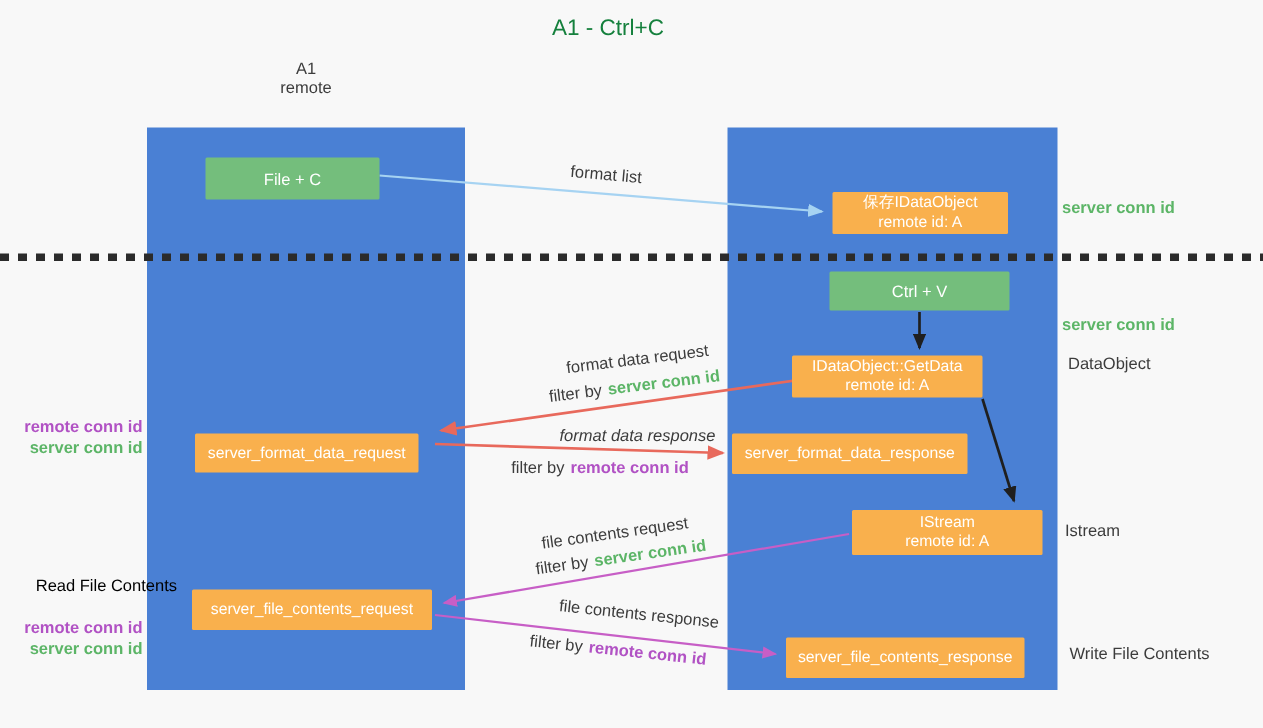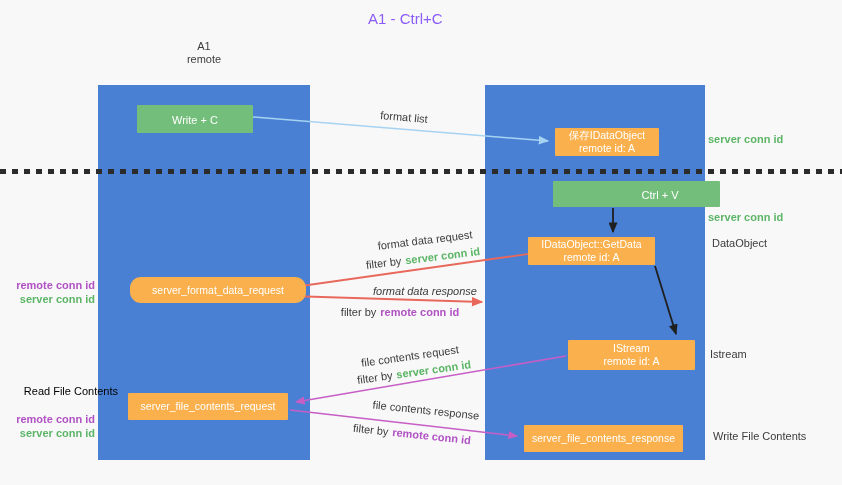--- a/index.html
+++ b/index.html
@@ -1,19 +1,19 @@
 <!DOCTYPE html>
 <html><head>
 <meta charset="utf-8">
 <style>
   html,body{margin:0;padding:0;}
   body{font-family:"Liberation Sans", sans-serif; background:#f8f8f8;}
   .canvas{position:relative;width:842px;height:485px;background:#f8f8f8;overflow:hidden;}
 
-  .title-block{position:absolute;left:368px;top:8px;font-size:15px;line-height:22px;color:#8b5cf6;}
+  .title-block{position:absolute;left:368px;top:8px;font-size:15px;line-height:22px;color:#15803d;}
   .lane-header{position:absolute;top:40px;text-align:center;font-size:11px;line-height:13px;color:#3c3c3c;}
   .lane{position:absolute;top:85px;height:375px;background:#4a80d4;z-index:1;}
 
   .dotted-line{position:absolute;left:0;top:169px;width:842px;height:5px;z-index:2;
     background:repeating-linear-gradient(to right,#2b2b2b 0px,#2b2b2b 6px,transparent 6px,transparent 12px);}
 
   .arrows{position:absolute;left:0;top:0;width:842px;height:485px;z-index:3;pointer-events:none;}
 
   .box{position:absolute;z-index:4;color:#ffffff;text-align:center;border-radius:1px;}
   .box.green{background:#74be7c;}
@@ -66,41 +66,44 @@
     <line x1="253" y1="117" x2="548" y2="141" stroke="#a6d3f2" stroke-width="1.5" marker-end="url(#m-blue)"></line>
     <line x1="613" y1="208" x2="613" y2="232" stroke="#1f1f1f" stroke-width="1.8" marker-end="url(#m-black)"></line>
     <line x1="549" y1="251" x2="294" y2="287" stroke="#e8695c" stroke-width="1.8" marker-end="url(#m-red)"></line>
     <line x1="290" y1="296" x2="482" y2="302" stroke="#e8695c" stroke-width="1.8" marker-end="url(#m-red)"></line>
     <line x1="655" y1="266" x2="676" y2="334" stroke="#1f1f1f" stroke-width="1.8" marker-end="url(#m-black)"></line>
     <line x1="566" y1="356" x2="296" y2="402" stroke="#c75ec6" stroke-width="1.5" marker-end="url(#m-magenta)"></line>
     <line x1="290" y1="410" x2="517" y2="436" stroke="#c75ec6" stroke-width="1.5" marker-end="url(#m-magenta)"></line>
   </svg>
 
   <div class="box green" style="left:137px;top:105px;width:116px;height:28px;line-height:28px;">
-    <span class="one">Write + C</span>
+    <span class="one">File + C</span>
   </div>
 
-  <div class="box orange two-line" style="left:555px;top:128px;width:104px;height:27px;">
+  <div class="box orange two-line" style="left:555px;top:128px;width:117px;height:27px;">
     <div>保存IDataObject</div>
     <div>remote id: A</div>
   </div>
 
-  <div class="box green" style="left:553px;top:181px;width:120px;height:26px;line-height:26px;padding-left:47px;">
+  <div class="box green" style="left:553px;top:181px;width:120px;height:26px;line-height:26px;">
     <span class="one">Ctrl + V</span>
   </div>
 
   <div class="box orange two-line" style="left:528px;top:237px;width:127px;height:27px;">
     <div>IDataObject::GetData</div>
     <div>remote id: A</div>
   </div>
 
-  <div class="box orange one-line" style="left:130px;top:277px;width:176px;height:26px;line-height:26px;border-radius:11px;">
+  <div class="box orange one-line" style="left:130px;top:289px;width:149px;height:26px;line-height:26px;">
     <span>server_format_data_request</span>
   </div>
 
+  <div class="box orange one-line" style="left:488px;top:289px;width:157px;height:27px;line-height:27px;">
+    <span>server_format_data_response</span>
+  </div>
 
   <div class="box orange two-line" style="left:568px;top:340px;width:127px;height:28px;padding-top:2px;">
     <div>IStream</div>
     <div>remote id: A</div>
   </div>
 
   <div class="box orange one-line" style="left:524px;top:425px;width:159px;height:27px;line-height:27px;">
     <span>server_file_contents_response</span>
   </div>
 

